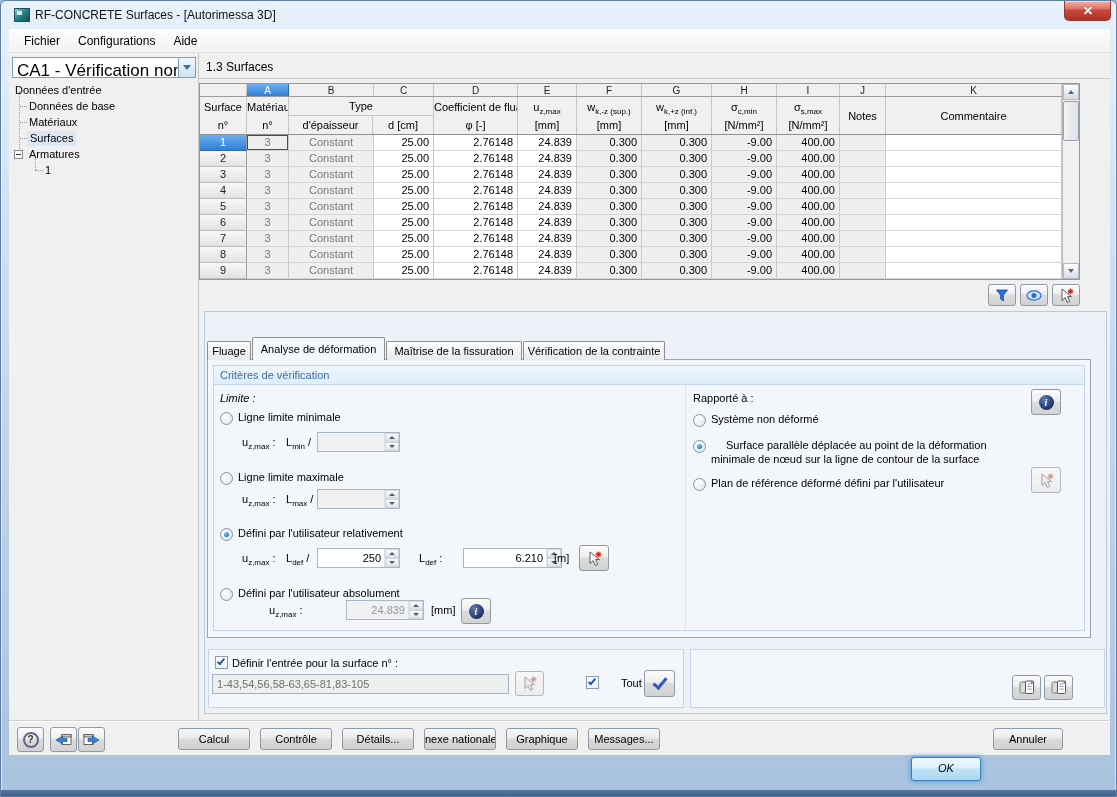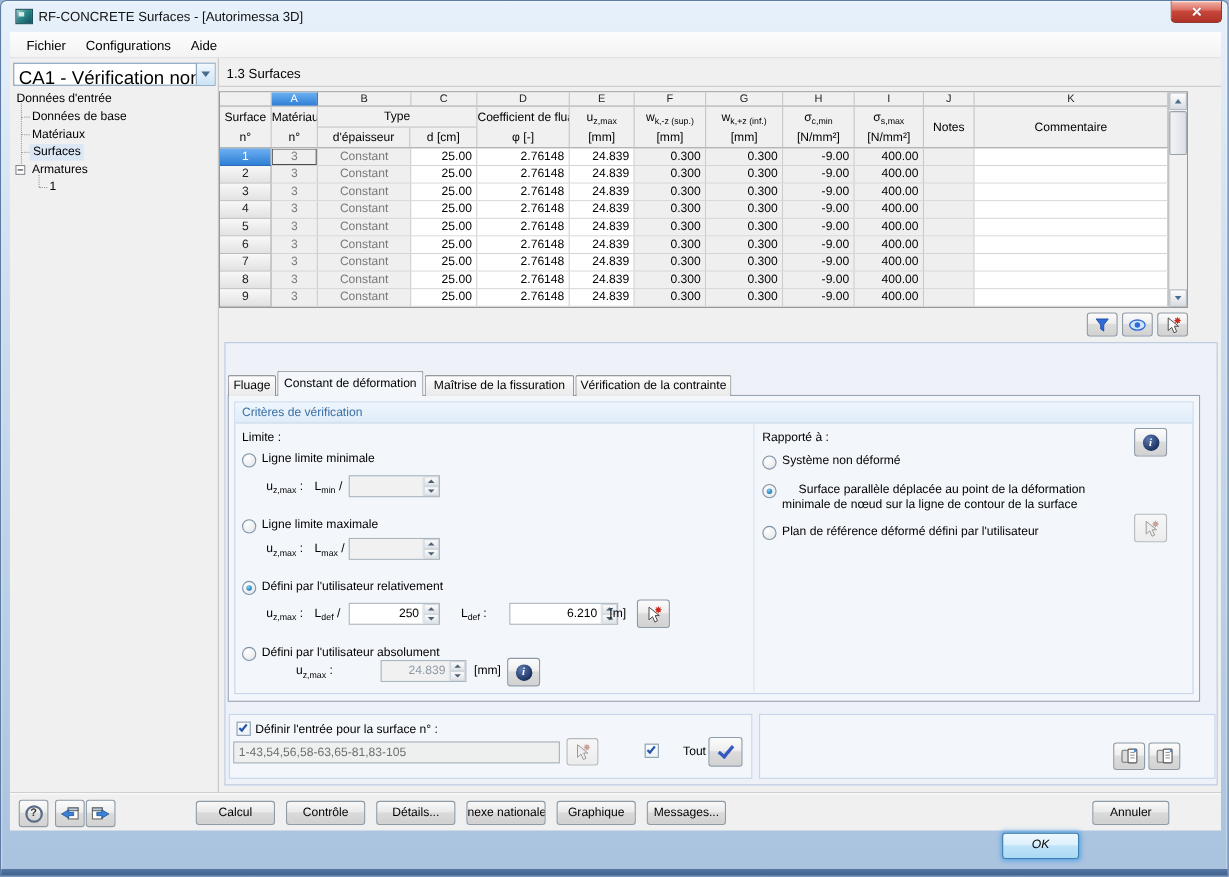--- a/index.html
+++ b/index.html
@@ -390,31 +390,31 @@
   <div class="a sqbtn" style="left:1051px;top:283px;width:28px;height:22px;">
     <svg width="15" height="17" viewBox="0 0 15 17">
       <path d="M3 2 L3 13.5 L6.2 10.6 L8.3 15.5 L10.7 14.4 L8.6 9.6 L12.4 9.6 Z" fill="#fdfdfd" stroke="#4a4a4a" stroke-width="0.9"></path>
       <path d="M11.5 1 l0.8 1.7 1.7-0.8 -0.8 1.7 1.7 0.8 -1.7 0.8 0.8 1.7 -1.7-0.8 -0.8 1.7 -0.8-1.7 -1.7 0.8 0.8-1.7 -1.7-0.8 1.7-0.8 -0.8-1.7 1.7 0.8 Z" fill="#cc2a1e"></path>
     </svg>
   </div>
 
   <div class="a outer-panel"></div>
 
   <div class="a tab inactive" style="left:206px;width:44px;">Fluage</div>
-  <div class="a tab active" style="left:251px;width:133px;">Constant de déformation</div>
+  <div class="a tab active" style="left:251px;width:133px;">Analyse de déformation</div>
   <div class="a tab inactive" style="left:385px;width:136px;">Maîtrise de la fissuration</div>
   <div class="a tab inactive" style="left:522px;width:142px;">Vérification de la contrainte</div>
   <div class="a tab-panel"></div>
 
   <div class="a groupbox" style="left:212px;top:364px;width:872px;height:266px;z-index:2;">
     <div class="group-head">Critères de vérification</div>
   </div>
   <div class="a divider-v" style="z-index:3;"></div>
 
-  <div class="a lbl" style="left:219px;top:391px;z-index:3;">Limite :</div>
+  <div class="a lbl" style="left:219px;top:391px;z-index:3;font-style:italic;">Limite :</div>
 
   <div class="a radio" style="left:219px;top:411px;z-index:3;"></div>
   <div class="a lbl" style="left:237px;top:410px;z-index:3;">Ligne limite minimale</div>
   <div class="a lbl" style="left:241px;top:435px;z-index:3;"><span>u</span><span class="sub">z,max</span><span> :</span></div>
   <div class="a lbl" style="left:285px;top:435px;z-index:3;"><span>L</span><span class="sub">min</span><span> /</span></div>
   <div class="spin dis a" style="left:316px;top:431px;width:83px;z-index:3;">
     <div class="val"></div>
     <div class="arrs">
         <div>
           <span class="tri-up"></span>

